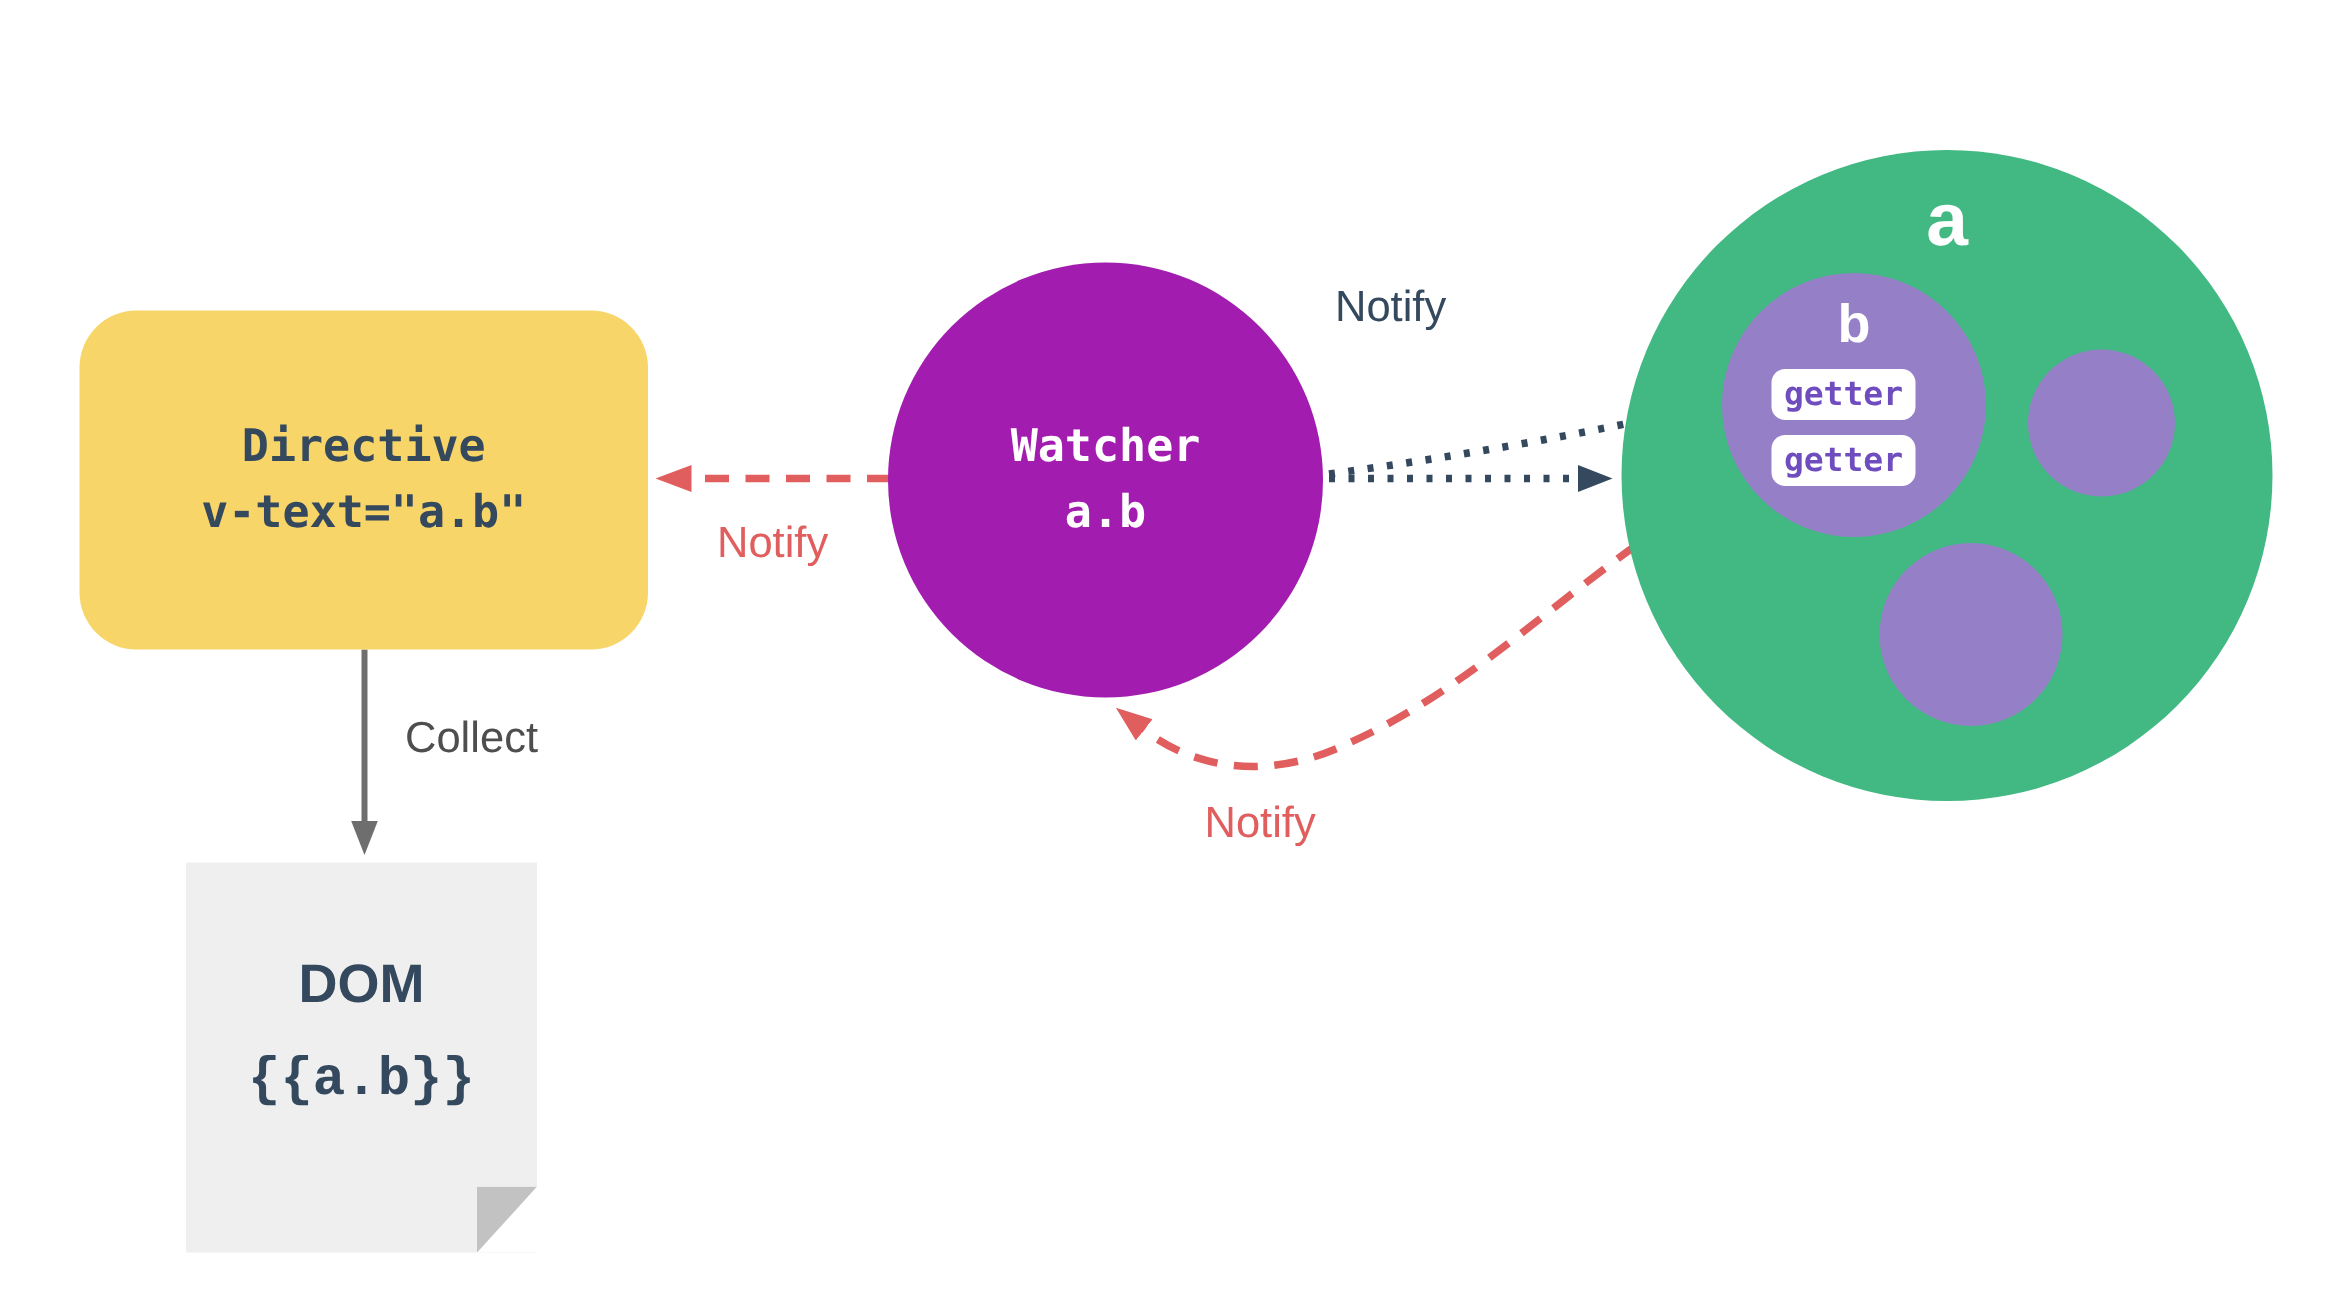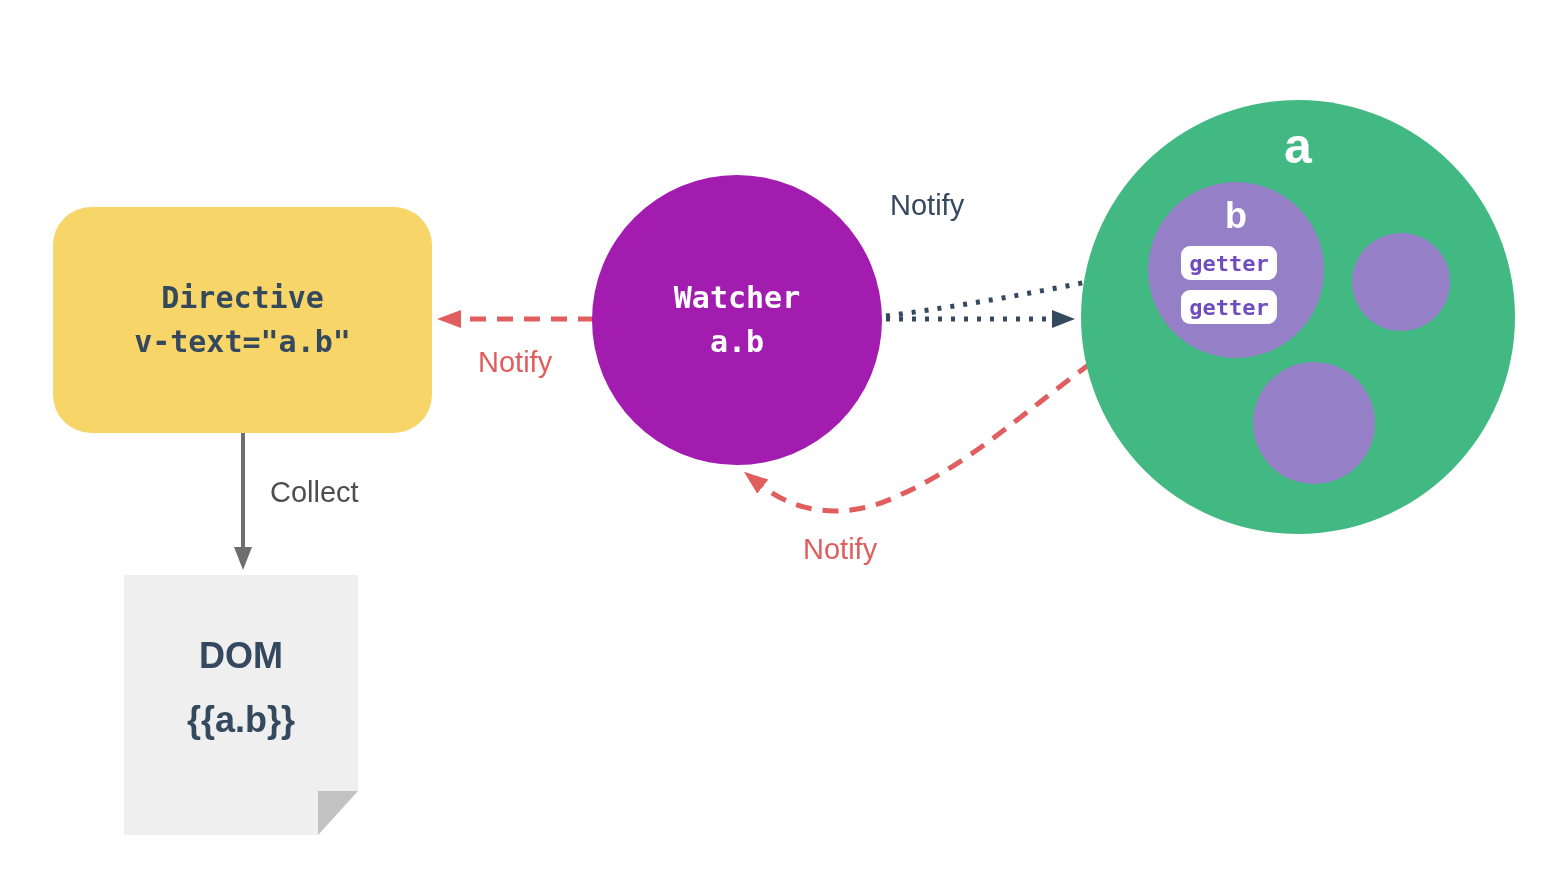--- a/index.html
+++ b/index.html
@@ -67,21 +67,21 @@
   
   .dom-page {
     left: 124px; top: 575px; width: 234px; height: 260px;
     background: #EFEFEF;
     display: flex; flex-direction: column; align-items: center; justify-content: center; gap: 12px;
   }
   .dom-text {
     font-weight: bold; font-size: 36px; line-height: 50px;
     color: #35495E; transform: translateY(-18px);
   }
-  .dom-text.t2 { transform: translateY(-16px); }
+  .dom-text.t2 { transform: translateY(-16px); font-family: Liberation Mono, monospace; }
   .fold-corner { right: 0; bottom: 0; width: 40px; height: 44px; }
   .fold-gray {
     left: 0; top: 0; width: 100%; height: 100%;
     background: #C2C2C2;
     clip-path: polygon(0 0, 100% 0, 0 100%);
   }
   .fold-white {
     left: 0; top: 0; width: 100%; height: 100%;
     background: #ffffff;
     clip-path: polygon(100% 0, 100% 100%, 0 100%);

